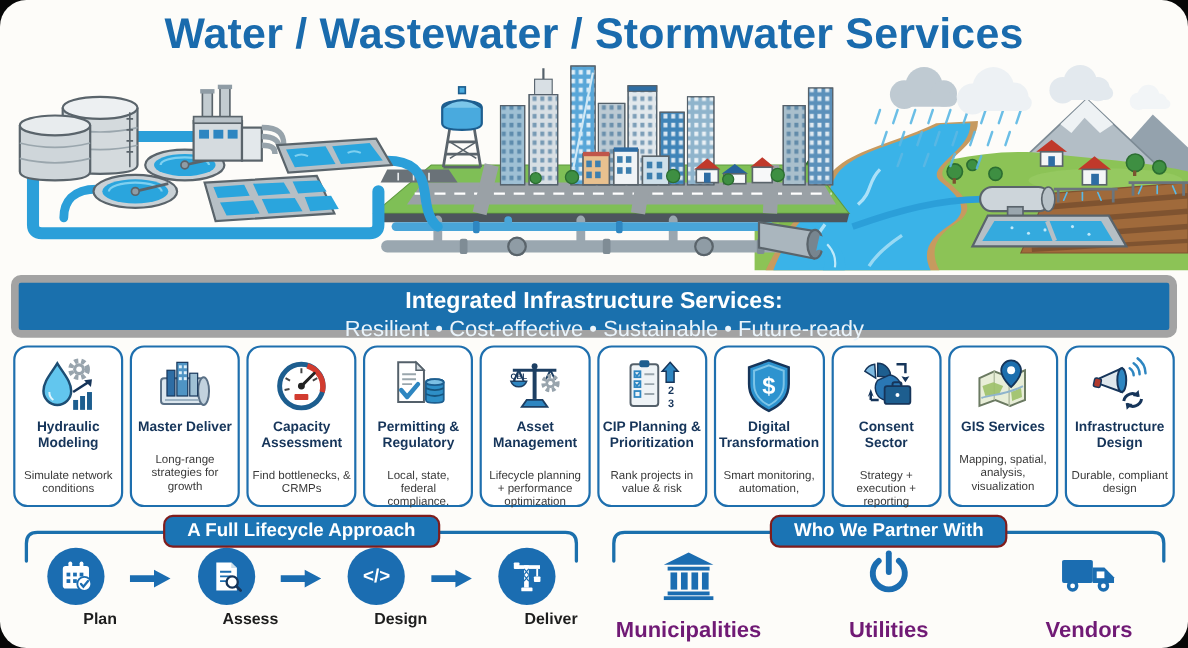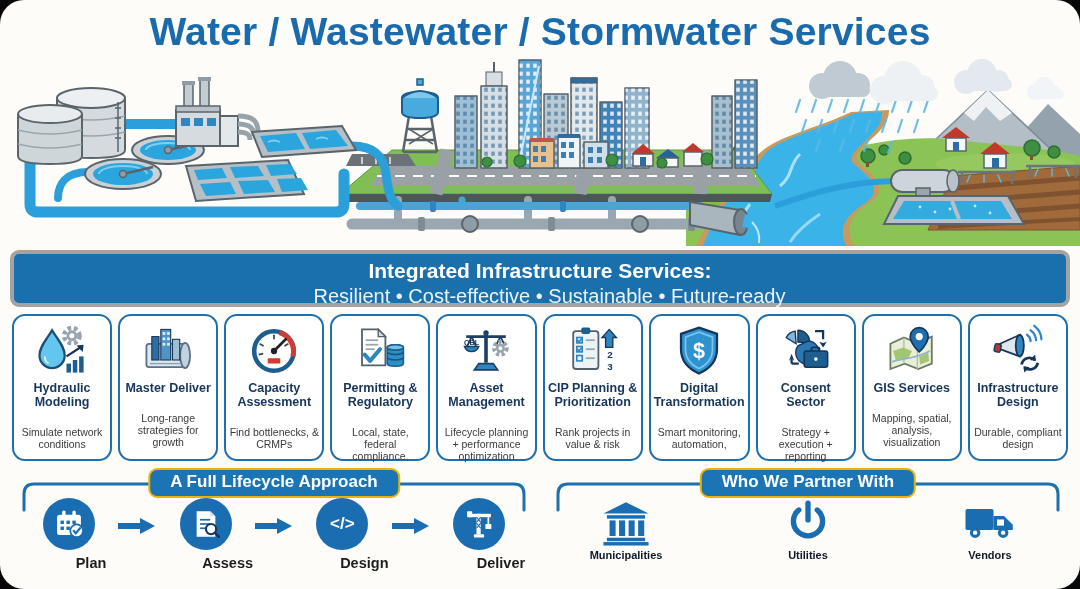--- a/index.html
+++ b/index.html
@@ -2,45 +2,45 @@
 <html><head>
 <meta charset="utf-8">
 <style>
   html,body{margin:0;padding:0;background:#070707;}
   body{font-family:"Liberation Sans",sans-serif;}
   .stage{position:relative;width:1080px;height:589px;background:#fdfcf9;border-radius:24px;overflow:hidden;}
   .page-title{position:absolute;top:10px;left:0;width:100%;text-align:center;
     font-size:39px;font-weight:700;color:#1a6bad;letter-spacing:.2px;}
   .hero{position:absolute;top:54px;left:0;width:1080px;height:192px;}
   .banner{position:absolute;top:250px;left:10px;right:10px;height:57px;background:#1a70ad;
-    border:4px solid #a3a3a3;border-radius:9px;color:#fff;text-align:center;box-sizing:border-box;}
+    border:7px solid #a3a3a3;border-radius:9px;color:#fff;text-align:center;box-sizing:border-box;}
   .banner-title{font-size:21px;font-weight:700;margin-top:5px;}
   .banner-sub{font-size:20px;margin-top:2px;color:#eaf4fb;padding-left:19px;}
   .cards{position:absolute;top:314px;left:12px;right:12px;height:147px;display:flex;gap:6px;}
   .card{flex:1;background:#fff;border:2.5px solid #1e6fae;border-radius:13px;display:flex;
     flex-direction:column;align-items:center;padding:6px 3px 4px;box-sizing:border-box;}
   .card-icon{height:58px;display:flex;align-items:center;justify-content:center;flex:none;}
   .card-title{font-size:12.5px;font-weight:700;color:#16355a;text-align:center;line-height:1.1;margin-top:2px;}
   .card-sub{font-size:10.5px;color:#3a3a3a;text-align:center;line-height:1.15;margin-top:16px;}
   .section{position:absolute;top:464px;width:528px;height:122px;}
   .section.left{left:10px;} .section.right{left:544px;}
   .bracket{position:absolute;top:0;left:0;}
   .pill{position:absolute;top:4px;left:50%;transform:translateX(-50%);background:#1b74b4;
-    border:2px solid #eab308;color:#fff;font-weight:700;font-size:17px;padding:2px 20px 4px;
+    border:2px solid #7f1d1d;color:#fff;font-weight:700;font-size:17px;padding:2px 20px 4px;
     border-radius:9px;white-space:nowrap;z-index:2;}
   .steps{position:absolute;top:34px;left:0;right:0;display:flex;justify-content:space-between;padding:0 20px;}
   .step{display:flex;flex-direction:column;align-items:center;width:78px;}
   .step-circle{width:52px;height:52px;border-radius:50%;background:#1b6db1;display:flex;
     align-items:center;justify-content:center;}
   .step-label{margin-top:5px;font-size:14.5px;font-weight:700;color:#1d1d1d;margin-left:44px;}
   .flow-arrow{align-self:flex-start;margin-top:19px;}
   .partners-row{position:absolute;top:34px;left:0;right:0;display:flex;justify-content:space-between;padding:0 26px;}
   .partner{display:flex;flex-direction:column;align-items:center;width:112px;}
   .partner-icon{height:50px;display:flex;align-items:center;justify-content:center;}
-  .partner-label{margin-top:1px;font-size:11px;font-weight:700;color:#0f172a;text-align:center;line-height:1.1;}
+  .partner-label{margin-top:14px;font-size:20px;font-weight:700;color:#701a75;text-align:center;line-height:1.1;}
   .code-glyph{color:#fff;font-size:17px;font-weight:700;font-family:"Liberation Sans",sans-serif;}
 </style>
 </head>
 <body>
 
 <div class="stage">
 
   <div class="page-title">Water / Wastewater / Stormwater Services</div>
 
   <svg class="hero" viewBox="0 0 1080 192">

